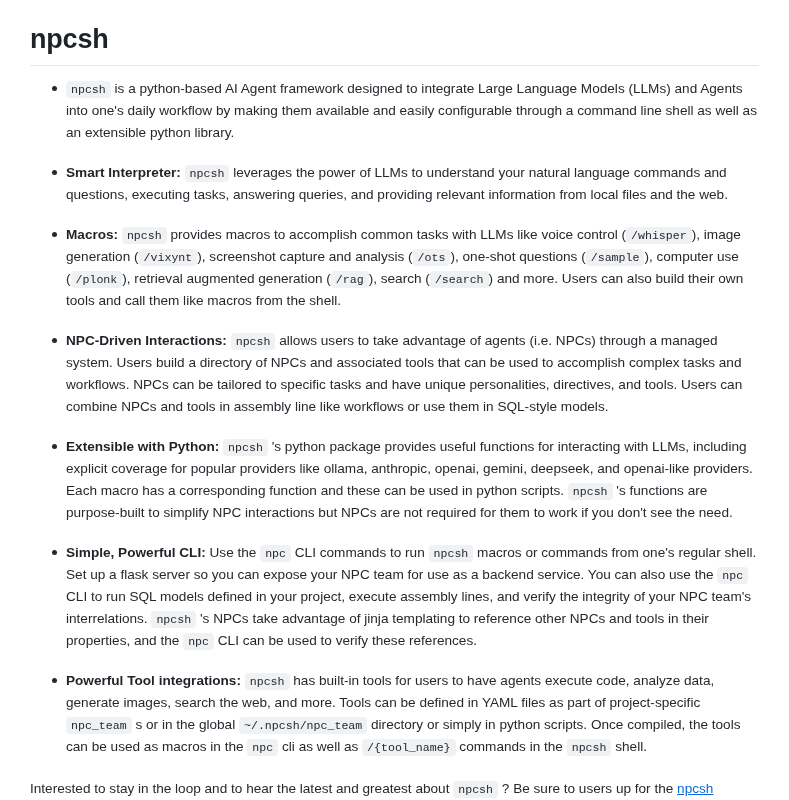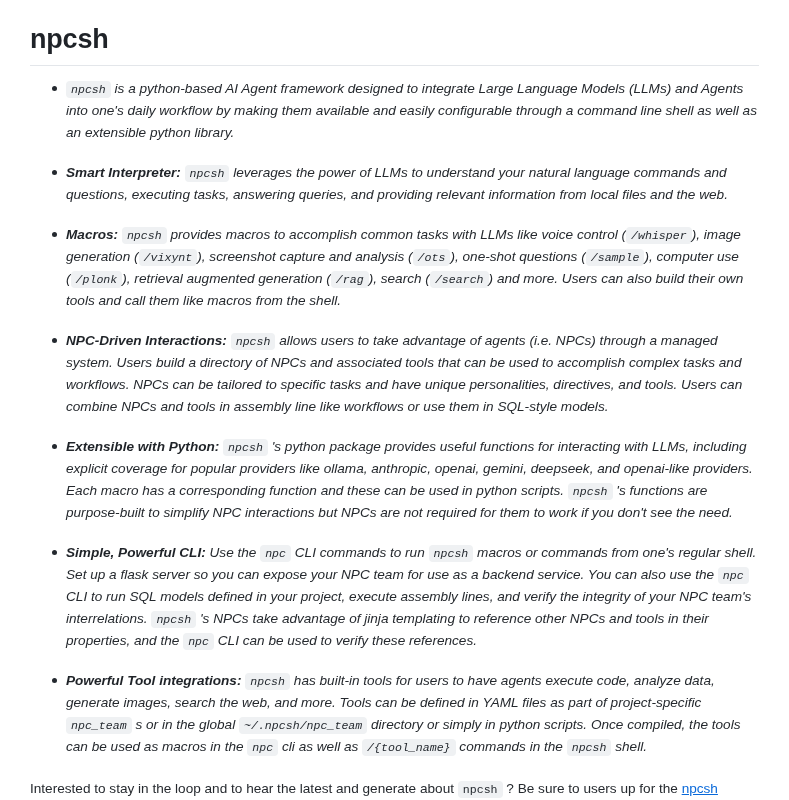--- a/index.html
+++ b/index.html
@@ -24,21 +24,20 @@
     letter-spacing: -0.2px;
     margin: 8px 0 6px 0;
     padding-bottom: 10px;
     border-bottom: 1px solid #e3e6ea;
     color: #1f2328;
   }
   ul.features {
     margin: 12px 0 8px 0;
     padding-left: 22px;
     list-style: none;
-    font-style: italic;
   }
   ul.features > li {
     position: relative;
     margin: 0 0 18px 0;
     padding-left: 14px;
     font-size: 13.6px;
     line-height: 1.62;
     color: #25292e;
     text-align: left;
   }
@@ -86,15 +85,15 @@
   <ul class="features">
       <li><code>npcsh</code><span> is a python-based AI Agent framework designed to integrate Large Language Models (LLMs) and Agents into one's daily workflow by making them available and easily configurable through a command line shell as well as an extensible python library.</span></li>
       <li><span class="lead-in">Smart Interpreter:</span> <code>npcsh</code><span> leverages the power of LLMs to understand your natural language commands and questions, executing tasks, answering queries, and providing relevant information from local files and the web.</span></li>
       <li><span class="lead-in">Macros:</span> <code>npcsh</code><span> provides macros to accomplish common tasks with LLMs like voice control (</span><code>/whisper</code><span>), image generation (</span><code>/vixynt</code><span>), screenshot capture and analysis (</span><code>/ots</code><span>), one-shot questions (</span><code>/sample</code><span>), computer use (</span><code>/plonk</code><span>), retrieval augmented generation (</span><code>/rag</code><span>), search (</span><code>/search</code><span>) and more. Users can also build their own tools and call them like macros from the shell.</span></li>
       <li><span class="lead-in">NPC-Driven Interactions:</span> <code>npcsh</code><span> allows users to take advantage of agents (i.e. NPCs) through a managed system. Users build a directory of NPCs and associated tools that can be used to accomplish complex tasks and workflows. NPCs can be tailored to specific tasks and have unique personalities, directives, and tools. Users can combine NPCs and tools in assembly line like workflows or use them in SQL-style models.</span></li>
       <li><span class="lead-in">Extensible with Python:</span> <code>npcsh</code><span> 's python package provides useful functions for interacting with LLMs, including explicit coverage for popular providers like ollama, anthropic, openai, gemini, deepseek, and openai-like providers. Each macro has a corresponding function and these can be used in python scripts. </span><code>npcsh</code><span> 's functions are purpose-built to simplify NPC interactions but NPCs are not required for them to work if you don't see the need.</span></li>
       <li><span class="lead-in">Simple, Powerful CLI:</span> <span> Use the </span><code>npc</code><span> CLI commands to run </span><code>npcsh</code><span> macros or commands from one's regular shell. Set up a flask server so you can expose your NPC team for use as a backend service. You can also use the </span><code>npc</code><span> CLI to run SQL models defined in your project, execute assembly lines, and verify the integrity of your NPC team's interrelations. </span><code>npcsh</code><span> 's NPCs take advantage of jinja templating to reference other NPCs and tools in their properties, and the </span><code>npc</code><span> CLI can be used to verify these references.</span></li>
       <li><span class="lead-in">Powerful Tool integrations:</span> <code>npcsh</code><span> has built-in tools for users to have agents execute code, analyze data, generate images, search the web, and more. Tools can be defined in YAML files as part of project-specific </span><code>npc_team</code><span> s or in the global </span><code>~/.npcsh/npc_team</code><span> directory or simply in python scripts. Once compiled, the tools can be used as macros in the </span><code>npc</code><span> cli as well as </span><code>/{tool_name}</code><span> commands in the </span><code>npcsh</code><span> shell.</span></li>
     </ul>
 
-  <p class="footer-note"><span>Interested to stay in the loop and to hear the latest and generate about </span><code>npcsh</code><span> ? Be sure to users up for the </span><a class="link" href="#">npcsh newsletter</a></p>
+  <p class="footer-note"><span>Interested to stay in the loop and to hear the latest and greatest about </span><code>npcsh</code><span> ? Be sure to users up for the </span><a class="link" href="#">npcsh newsletter</a></p>
 
 </div>
 
 </body></html>

